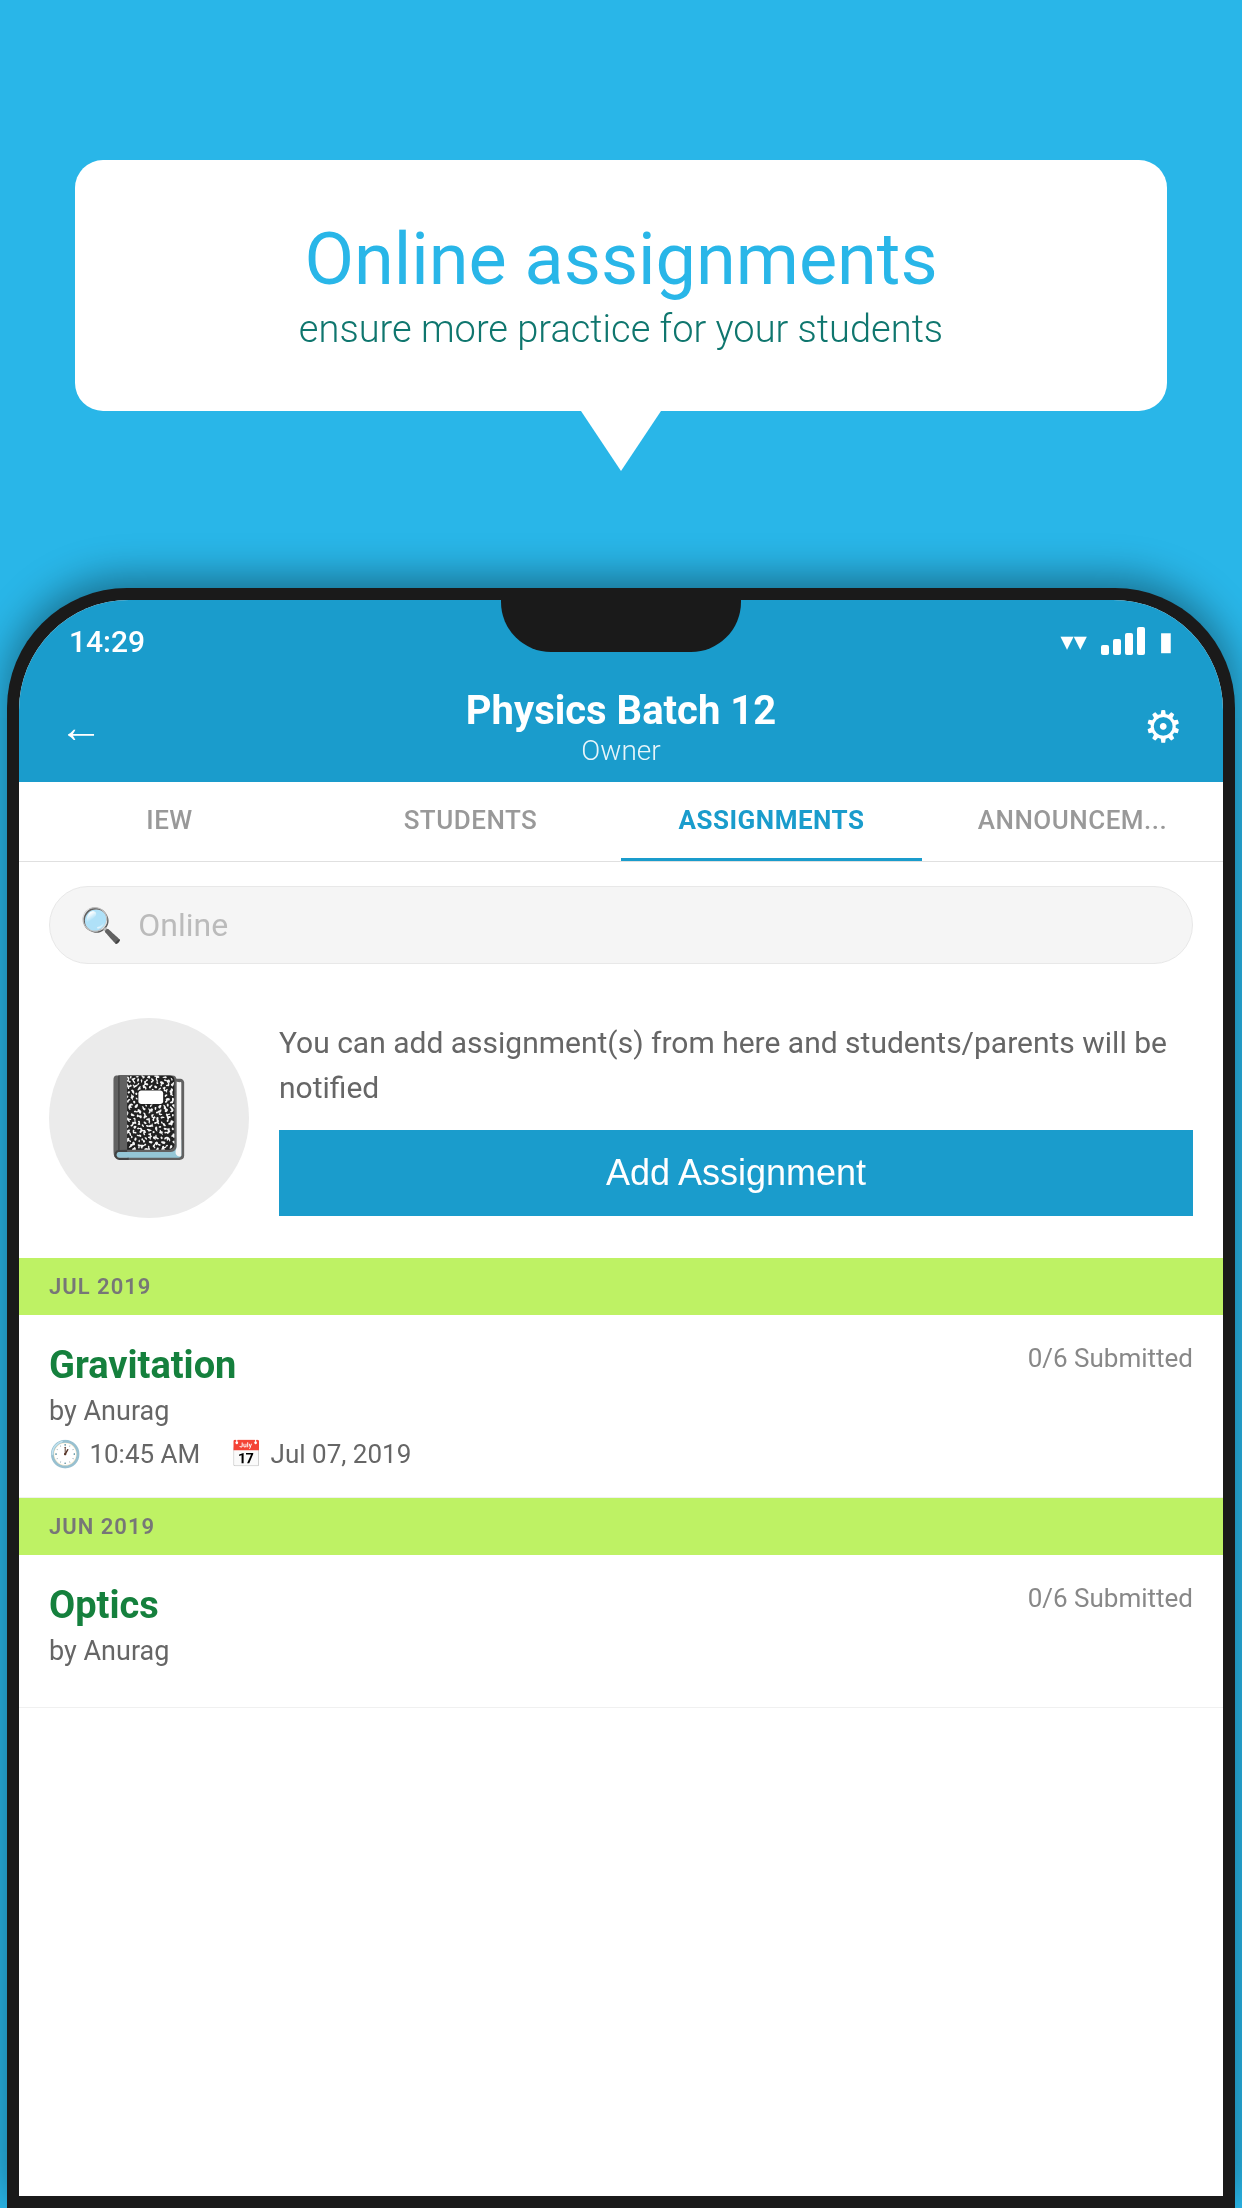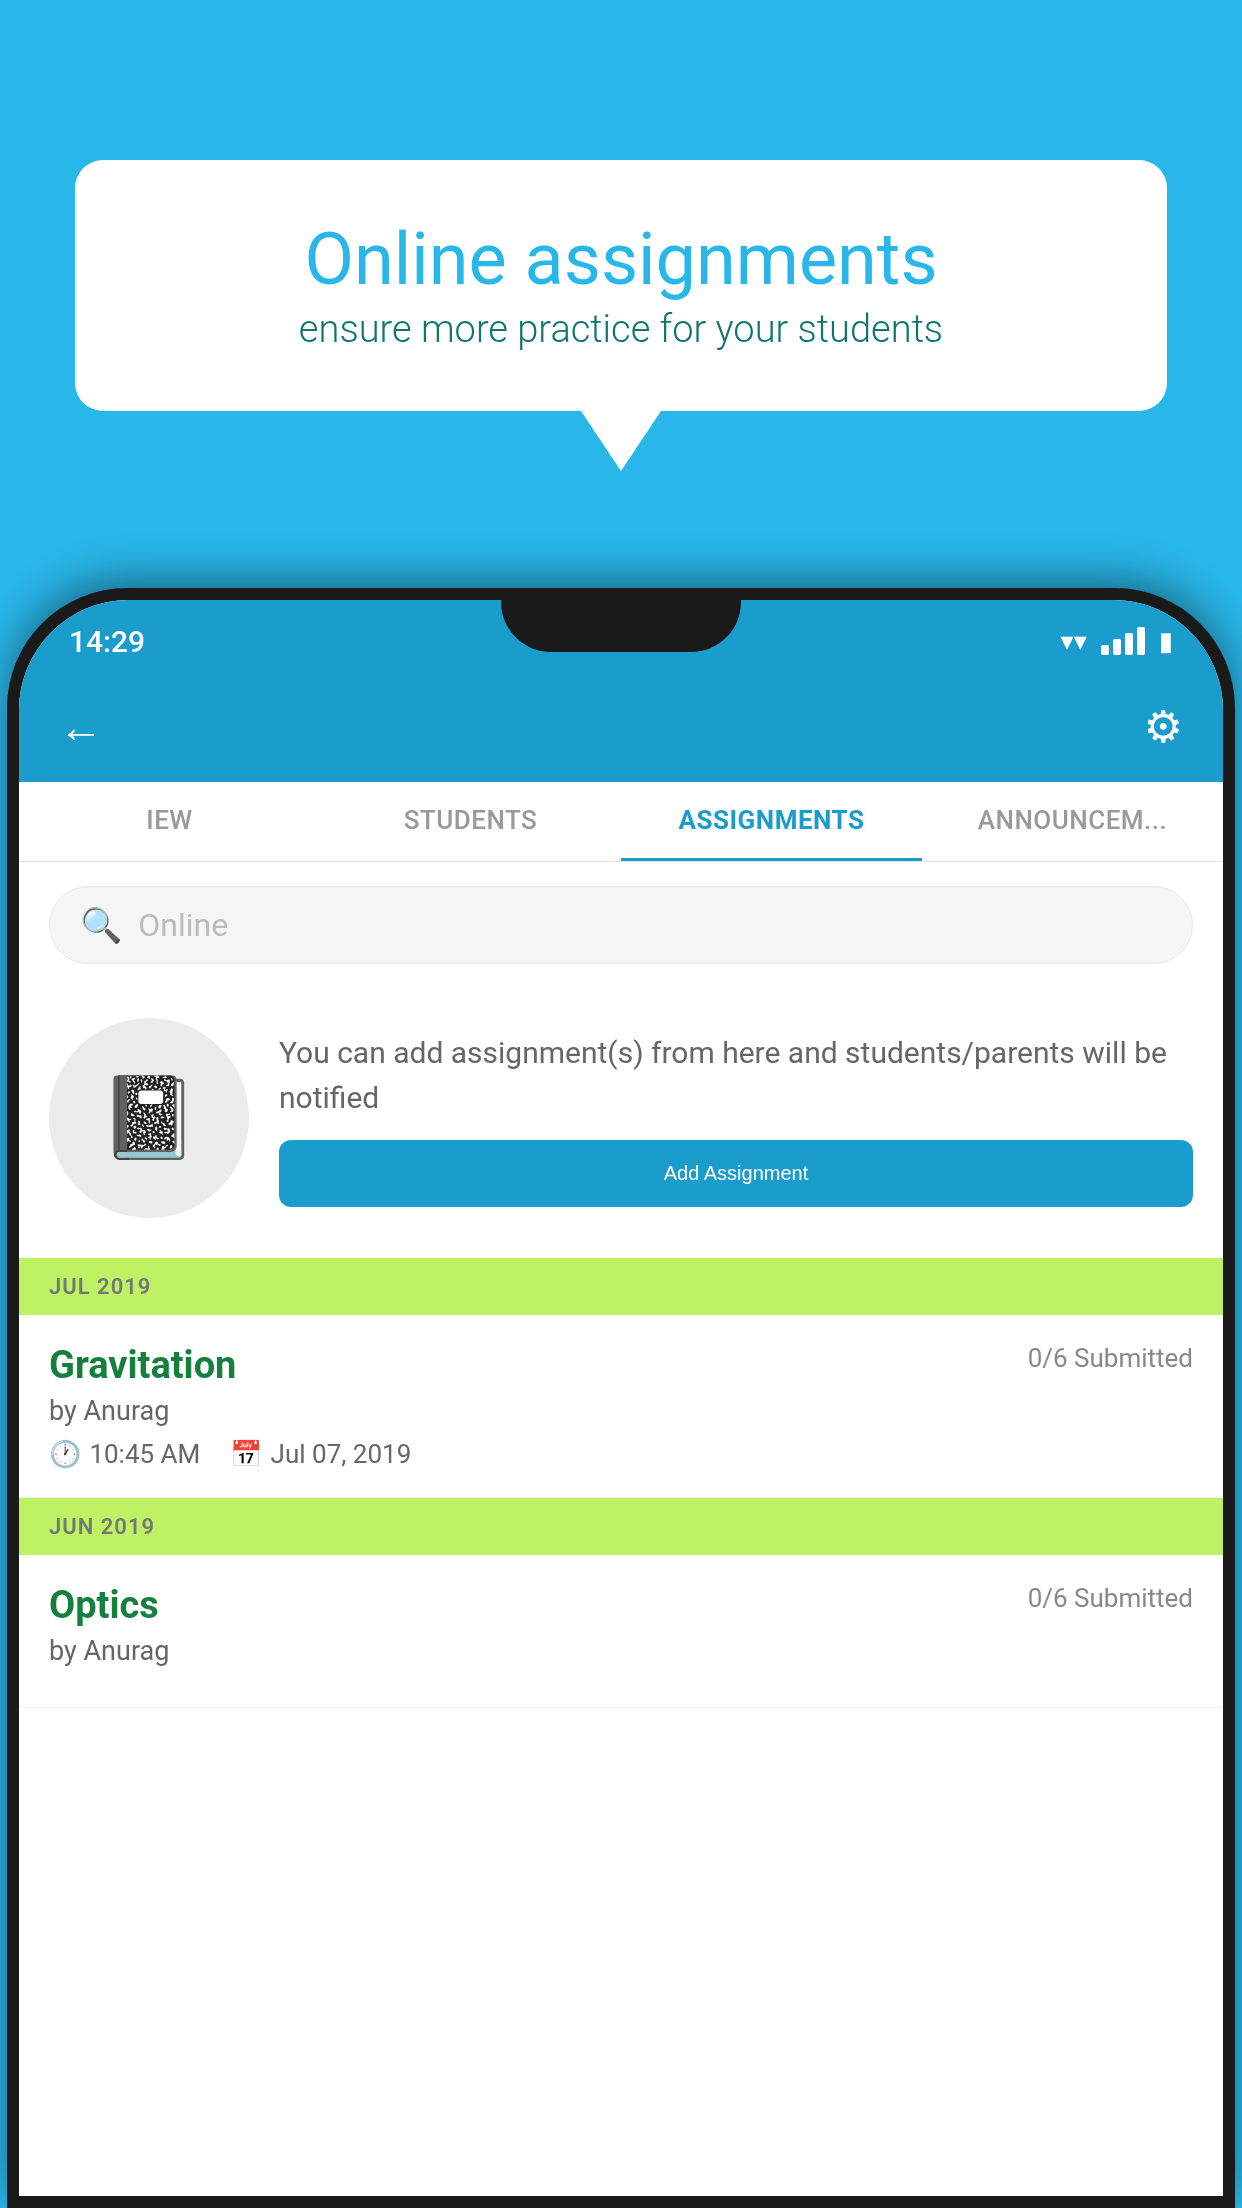--- a/index.html
+++ b/index.html
@@ -268,23 +268,23 @@
       color: #666;
       font-size: 30px;
       line-height: 1.5;
       margin-bottom: 20px;
     }
 
     .add-assignment-btn {
       background: #1a9ccc;
       color: white;
       border: none;
-      border-radius: 12px;
+      border-radius: 0;
       padding: 22px 40px;
-      font-size: 20px;
+      font-size: 36px;
       font-weight: 500;
       cursor: pointer;
       width: 100%;
     }
 
     
     .section-header {
       background: #bef264;
       padding: 16px 30px;
       color: #777;
@@ -368,20 +368,24 @@
           <div class="signal-bar" style="height:16px;"></div>
           <div class="signal-bar" style="height:22px;"></div>
           <div class="signal-bar" style="height:28px;"></div>
         </div>
         <span class="battery-icon">▮</span>
       </div>
     </div>
 
     <div class="app-header">
       <span class="back-button">←</span>
+      <div class="header-center">
+        <div class="header-title">Physics Batch 12</div>
+        <div class="header-subtitle">Owner</div>
+      </div>
       <span class="settings-icon">⚙</span>
     </div>
 
     <div class="tabs-container">
       <div class="tab-item">
         <span>IEW</span>
       </div>
       <div class="tab-item">
         <span>STUDENTS</span>
       </div>

